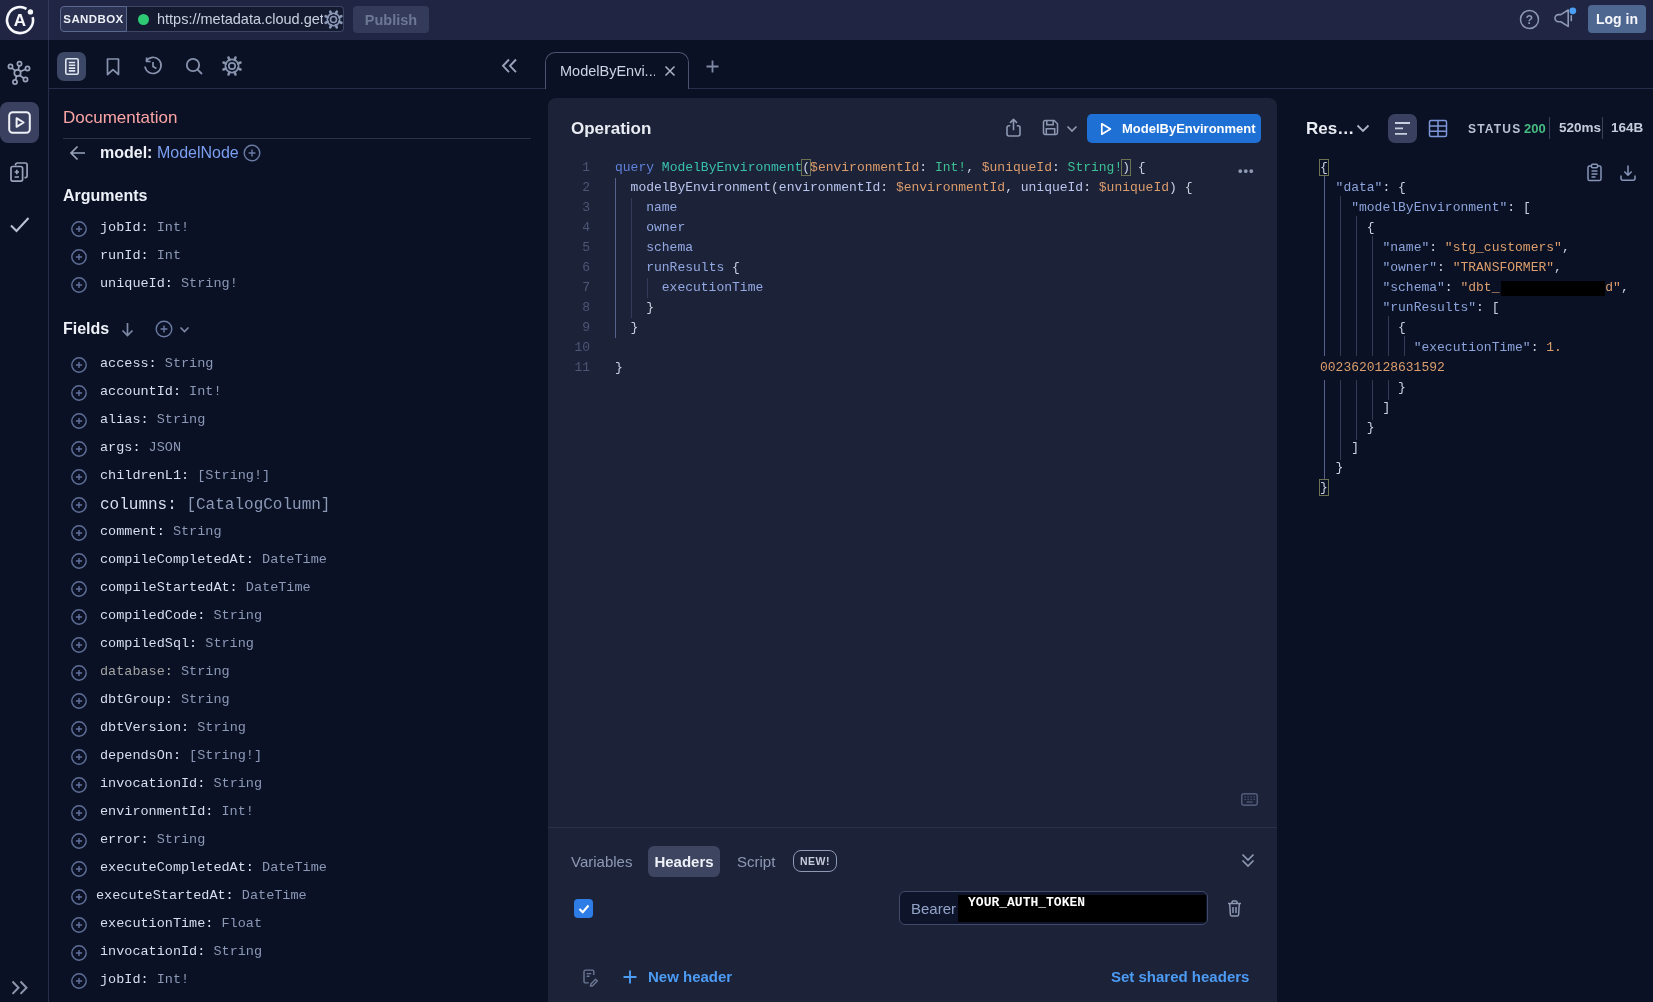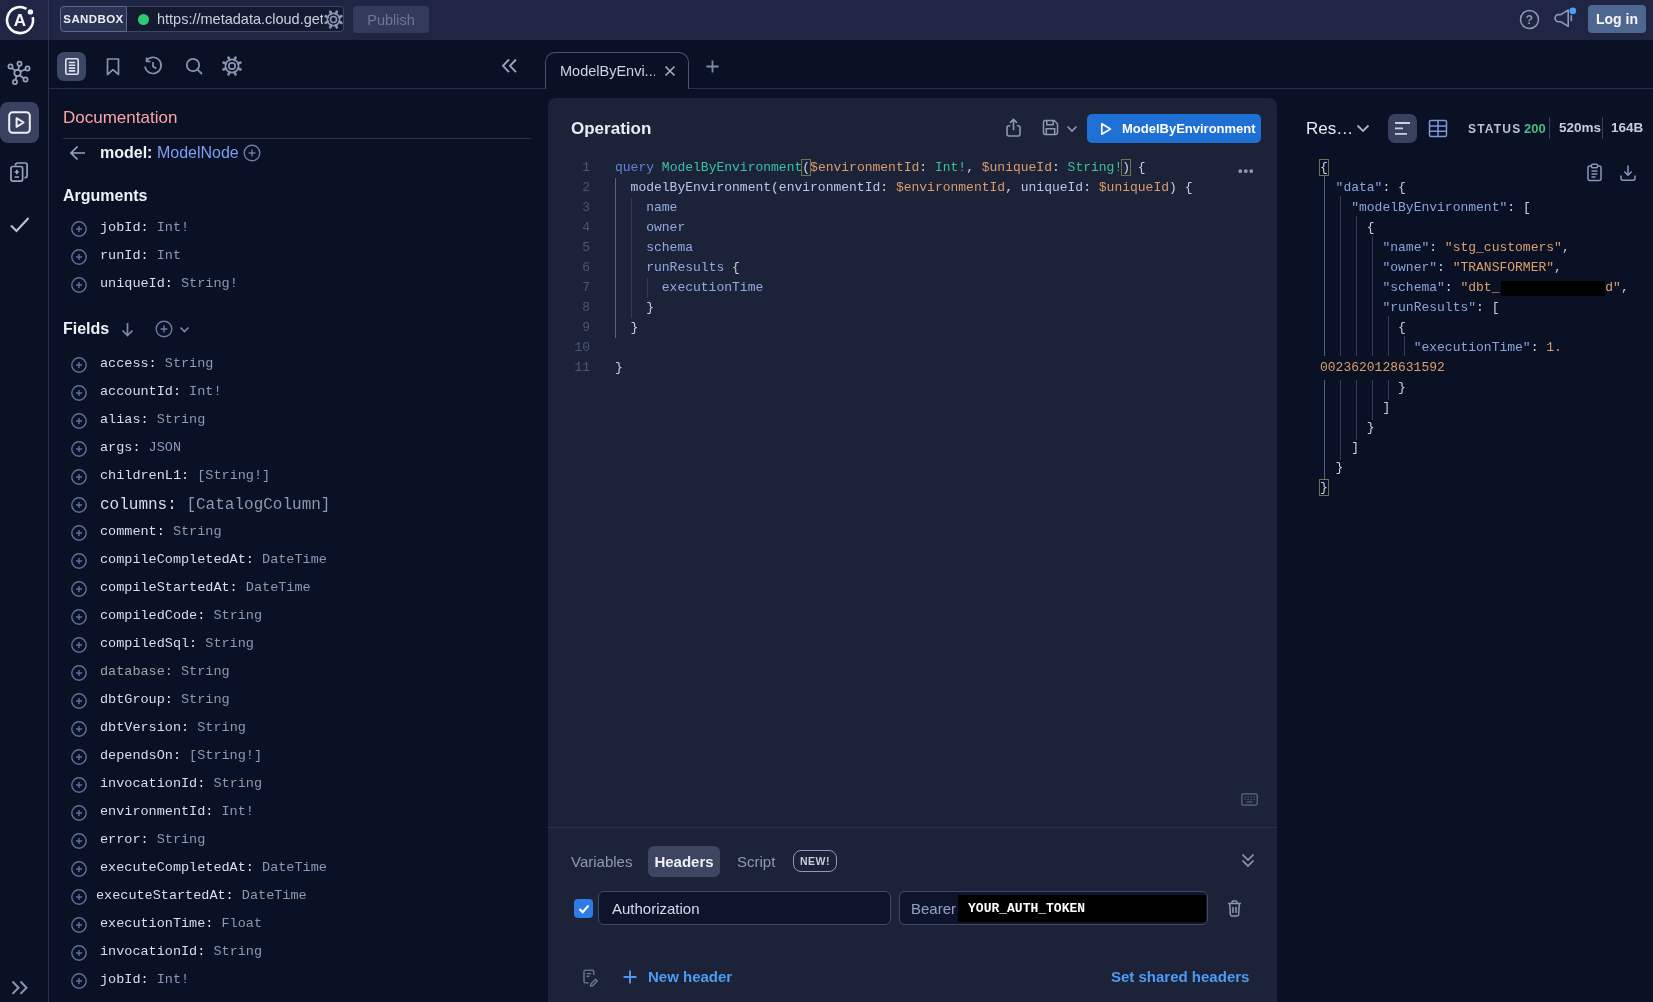--- a/index.html
+++ b/index.html
@@ -21,21 +21,21 @@
 <div class="ab" style="left:127px;top:6px;width:217px;height:26px;background:#141a30;border:1px solid #3c4664;border-left:none;border-radius:0 4px 4px 0;box-sizing:border-box"></div>
 <div class="ab" style="left:138px;top:14px;width:11px;height:11px;border-radius:50%;background:#2dca73"></div>
 <div class="ab" style="left:157px;top:11px;width:166px;height:18px;overflow:hidden;color:#c9d1e1;font-size:14.5px;white-space:nowrap">https://metadata.cloud.getdbt.com</div>
 <svg class="ab" style="left:323px;top:9px" width="21" height="21" viewBox="0 0 21 21">
 <g stroke="#8b98b6" fill="none">
         <circle cx="10.5" cy="10.5" r="3.0" stroke-width="1.6"></circle>
         <circle cx="10.5" cy="10.5" r="6.2" stroke-width="1.6"></circle>
         <path d="M16.2 12.9 L18.4 13.8 M12.9 16.2 L13.8 18.4 M8.1 16.2 L7.2 18.4 M4.8 12.9 L2.6 13.8 M4.8 8.1 L2.6 7.2 M8.1 4.8 L7.2 2.6 M12.9 4.8 L13.8 2.6 M16.2 8.1 L18.4 7.2" stroke-width="2.6" stroke-linecap="round"></path>
       </g>
     </svg>
-<div class="ab" style="left:353px;top:6px;width:76px;height:27px;background:#343b5a;border-radius:4px;color:#6c7893;font-size:14.5px;font-weight:normal;display:flex;align-items:center;justify-content:center">Publish</div>
+<div class="ab" style="left:353px;top:6px;width:76px;height:27px;background:#343b5a;border-radius:4px;color:#6c7893;font-size:14.5px;font-weight:bold;display:flex;align-items:center;justify-content:center">Publish</div>
 <svg class="ab" style="left:1519px;top:9px" width="21" height="21" viewBox="0 0 21 21">
 <circle cx="10.5" cy="10.5" r="9" fill="none" stroke="#8d98b2" stroke-width="1.5"></circle>
 <text x="10.5" y="15" font-size="12" font-weight="bold" fill="#8d98b2" text-anchor="middle" font-family="Liberation Sans,sans-serif">?</text>
 </svg>
 <svg class="ab" style="left:1551px;top:7px" width="28" height="26" viewBox="0 0 28 26">
 <g stroke="#8d98b2" stroke-width="1.6" fill="none" stroke-linejoin="round">
 <path d="M4 11.2 a3.6 3.6 0 0 1 3.6-3.6 h2.2 l7.4-4.6 v16.4 l-7.4-4.6 H7.6 A3.6 3.6 0 0 1 4 11.2 z"></path>
 <path d="M20.3 8.2 v6"></path>
 </g>
 <circle cx="21.8" cy="3.8" r="3.4" fill="#4c9ff6"></circle>
@@ -397,24 +397,23 @@
 <svg class="ab" style="left:1240px;top:852px" width="16" height="17" viewBox="0 0 16 17">
 <g stroke="#8d98b2" fill="none" stroke-width="1.7">
 <path d="M2.5 2.5 l5.5 5.5 5.5-5.5 M2.5 8.5 l5.5 5.5 5.5-5.5"></path>
 </g>
     </svg>
 <div class="ab" style="left:574px;top:899px;width:19px;height:19px;background:#2e7de7;border-radius:4px;display:flex;align-items:center;justify-content:center">
 <svg width="12" height="10" viewBox="0 0 12 10">
         <path d="M1.5 5 l3.2 3.2 L10.5 1.5" stroke="#fff" fill="none" stroke-width="2.1"></path>
       </svg>
     </div>
-<div class="ab" style="left:598px;top:891px;width:293px;height:34px;background:#0e152b;border:1px solid #414b69;border-radius:6px;box-sizing:border-box;display:flex;align-items:center;padding-left:13px;color:#d5dbe9;font-size:15px">Authorization</div>
 <div class="ab" style="left:899px;top:891px;width:309px;height:34px;background:#0e152b;border:1px solid #414b69;border-radius:6px;box-sizing:border-box;display:flex;align-items:center;padding-left:11px">
 <span style="color:#93a3c8;font-size:15px">Bearer</span>
-<div style="margin-left:2px;width:248px;height:27px;background:#000;display:flex;align-items:center;padding-left:10px;box-sizing:border-box">
+<div style="margin-left:2px;width:248px;height:27px;background:#000;display:flex;align-items:flex-start;padding-left:10px;box-sizing:border-box">
 <span class="mono" style="color:#fff;font-size:13px;font-weight:bold">YOUR_AUTH_TOKEN</span>
       </div>
     </div>
 <svg class="ab" style="left:1226px;top:899px" width="17" height="19" viewBox="0 0 17 19">
 <g stroke="#8d98b2" fill="none" stroke-width="1.5">
 <path d="M2 4.5 h13 M6 4.5 V3.2 a1.2 1.2 0 0 1 1.2-1.2 h2.6 A1.2 1.2 0 0 1 11 3.2 v1.3"></path>
 <path d="M3.7 4.5 l.7 11.2 a1.5 1.5 0 0 0 1.5 1.4 h5.2 a1.5 1.5 0 0 0 1.5-1.4 l.7-11.2"></path>
 <path d="M7 8 v6 M10 8 v6"></path>
 </g>
     </svg>
@@ -423,21 +422,21 @@
 <path d="M13.8 7 V3.6 a1.5 1.5 0 0 0 -1.5-1.5 H5.5 A1.5 1.5 0 0 0 4 3.6 v9.8 a1.5 1.5 0 0 0 1.5 1.5 h3.2"></path>
 <path d="M6.6 5.6 h4.6 M6.6 8.2 h2.8"></path>
 <path d="M10.9 16 l4.7-4.7 1.7 1.7 -4.7 4.7 -2.1 .4 z" stroke-linejoin="round"></path>
 </g>
     </svg>
 <svg class="ab" style="left:622px;top:969px" width="16" height="16" viewBox="0 0 16 16">
 <path d="M8 1.5 v13 M1.5 8 h13" stroke="#4c9bf5" stroke-width="1.9"></path>
     </svg>
 <div class="ab" style="left:648px;top:968px;color:#4c9bf5;font-size:15px;font-weight:bold">New header</div>
 <div class="ab" style="left:1111px;top:968px;color:#4c9bf5;font-size:15px;font-weight:bold">Set shared headers</div>
-<div class="ab" style="left:1306px;top:119px;color:#e9ecf3;font-size:17px;font-weight:normal">Res…</div>
+<div class="ab" style="left:1306px;top:119px;color:#e9ecf3;font-size:17px;font-weight:bold">Res…</div>
 <svg class="ab" style="left:1356px;top:124px" width="14" height="9" viewBox="0 0 14 9">
 <path d="M1.5 1.5 L7 7 l5.5-5.5" stroke="#aab3c7" fill="none" stroke-width="1.8"></path>
     </svg>
 <div class="ab" style="left:1388px;top:114px;width:29px;height:29px;background:#3a4160;border-radius:7px"></div>
 <svg class="ab" style="left:1394px;top:121px" width="17" height="15" viewBox="0 0 17 15">
 <g stroke="#c8cfdf" fill="none" stroke-width="1.8">
 <path d="M1 2 h15 M1 7.4 h8 M1 12.8 h12"></path>
 </g>
     </svg>
 <svg class="ab" style="left:1428px;top:119px" width="20" height="19" viewBox="0 0 20 19">

